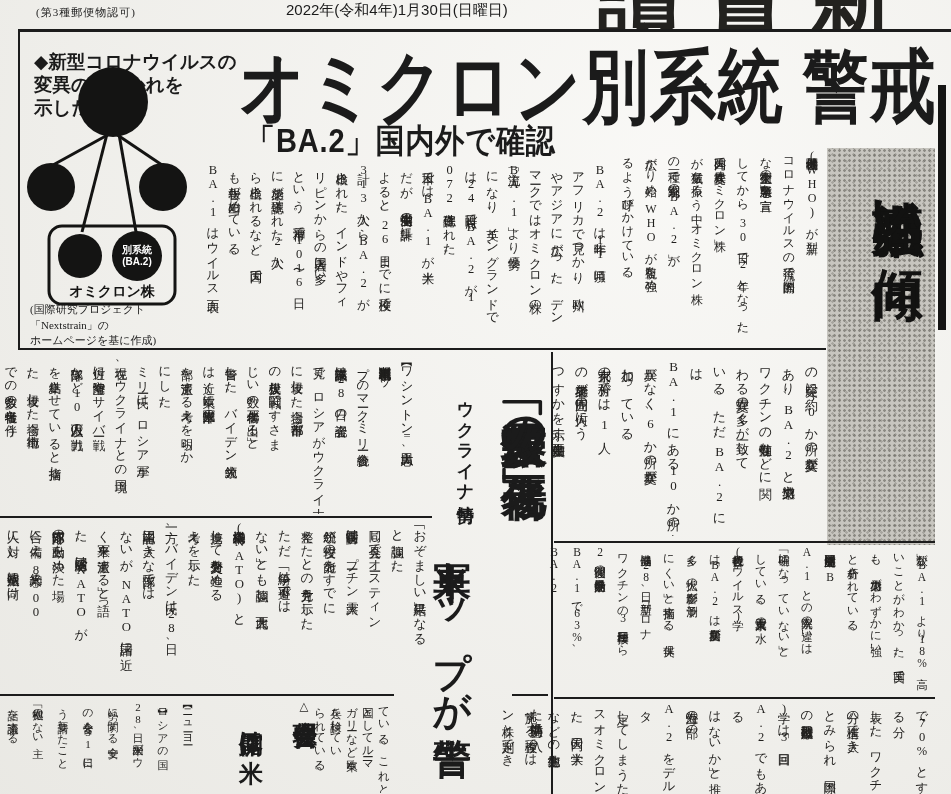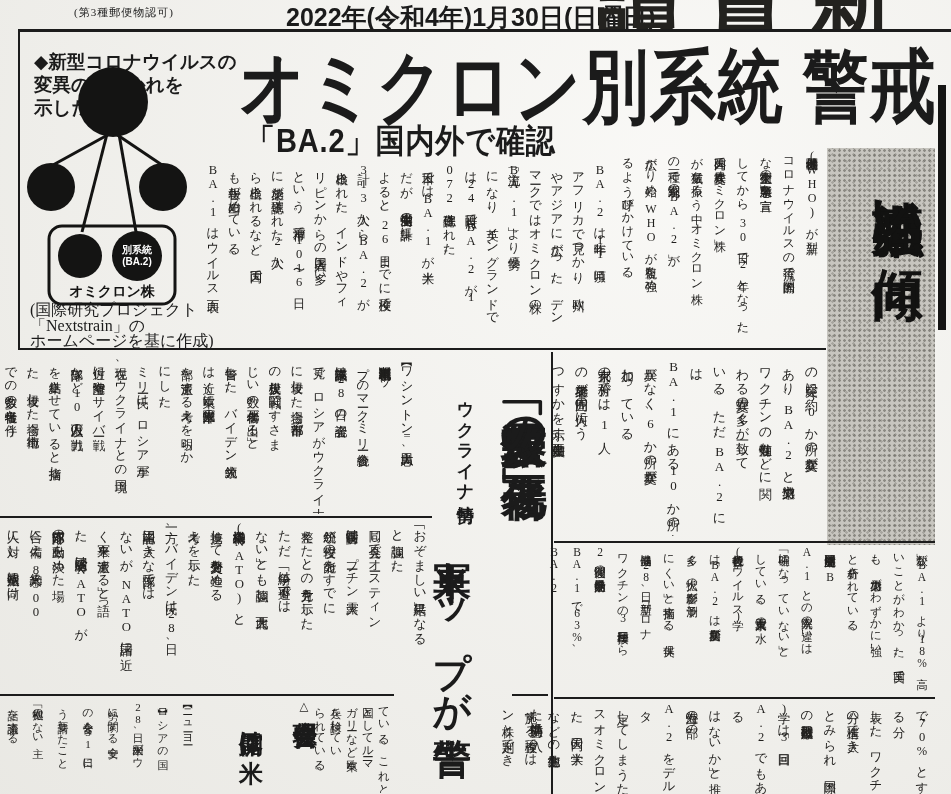--- a/index.html
+++ b/index.html
@@ -8,22 +8,22 @@
         background-image:radial-gradient(circle at 70% 20%, rgba(255,255,255,.5), rgba(0,0,0,.04));
         font-family:"Liberation Serif","DejaVu Serif",serif;color:#1b1b1b;}
   .rule{position:absolute;background:#1c1c1c;}
   
   .vt{position:absolute;writing-mode:vertical-rl;text-orientation:upright;
       white-space:pre-line;line-height:22px;letter-spacing:0;color:#201f1d;
       font-family:"Liberation Serif","DejaVu Serif",serif;overflow:hidden;}
   .gothic{font-family:"Liberation Sans","DejaVu Sans",sans-serif;}
   
   .topstrip{position:absolute;left:0;top:0;width:951px;height:29px;overflow:hidden;}
-  .pubnote{position:absolute;left:36px;top:5px;font-size:11px;letter-spacing:1px;margin-left:38px;}
-  .dateline{position:absolute;left:286px;top:1px;font-size:25px;font-weight:bold;
+  .pubnote{position:absolute;left:36px;top:5px;font-size:11px;letter-spacing:1px;}
+  .dateline{position:absolute;left:286px;top:1px;font-size:15px;font-weight:normal;
             font-family:"Liberation Sans","DejaVu Sans",sans-serif;letter-spacing:0;}
   .mastheadname{position:absolute;left:598px;top:-57px;font-size:84px;font-weight:bold;
             letter-spacing:22px;color:#23221f;}
   
   .h-main{position:absolute;left:239px;top:34px;font-size:80px;font-weight:bold;
           transform:scaleX(.82);transform-origin:left top;letter-spacing:2px;white-space:nowrap;}
   .h-sub{position:absolute;left:246px;top:119px;font-size:33px;font-weight:bold;
          transform:scaleX(.88);transform-origin:left top;letter-spacing:1px;white-space:nowrap;}
   
   .greybox{position:absolute;left:827px;top:148px;width:108px;height:397px;
@@ -54,21 +54,21 @@
   
   .h-unsc1{position:absolute;left:292px;top:704px;writing-mode:vertical-rl;text-orientation:upright;
            font-size:24px;font-weight:bold;line-height:26px;height:90px;overflow:hidden;}
   .h-unsc2{position:absolute;left:238px;top:714px;writing-mode:vertical-rl;text-orientation:upright;
            font-size:24px;font-weight:bold;line-height:26px;height:80px;overflow:hidden;}
   #nybody{right:751px;top:701px;height:92px;font-size:11px;line-height:25px;}
   
   .diag-title{position:absolute;left:34px;top:50px;font-size:18.5px;font-weight:bold;line-height:23px;
               white-space:pre-line;font-family:"Liberation Sans","DejaVu Sans",sans-serif;}
   .diag-svg{position:absolute;left:22px;top:60px;}
-  .diag-caption{position:absolute;left:30px;top:302px;font-size:16px;line-height:15.5px;white-space:pre-line;}
+  .diag-caption{position:absolute;left:30px;top:302px;font-size:11px;line-height:15.5px;white-space:pre-line;}
   .thickbar{position:absolute;left:938px;top:85px;width:8px;height:245px;background:#151514;}
 </style>
 </head>
 <body>
 
 <div class="page">
 
   <div class="topstrip">
     <div class="pubnote">(第3種郵便物認可)</div>
     <div class="dateline">2022年(令和4年)1月30日(日曜日)</div>

